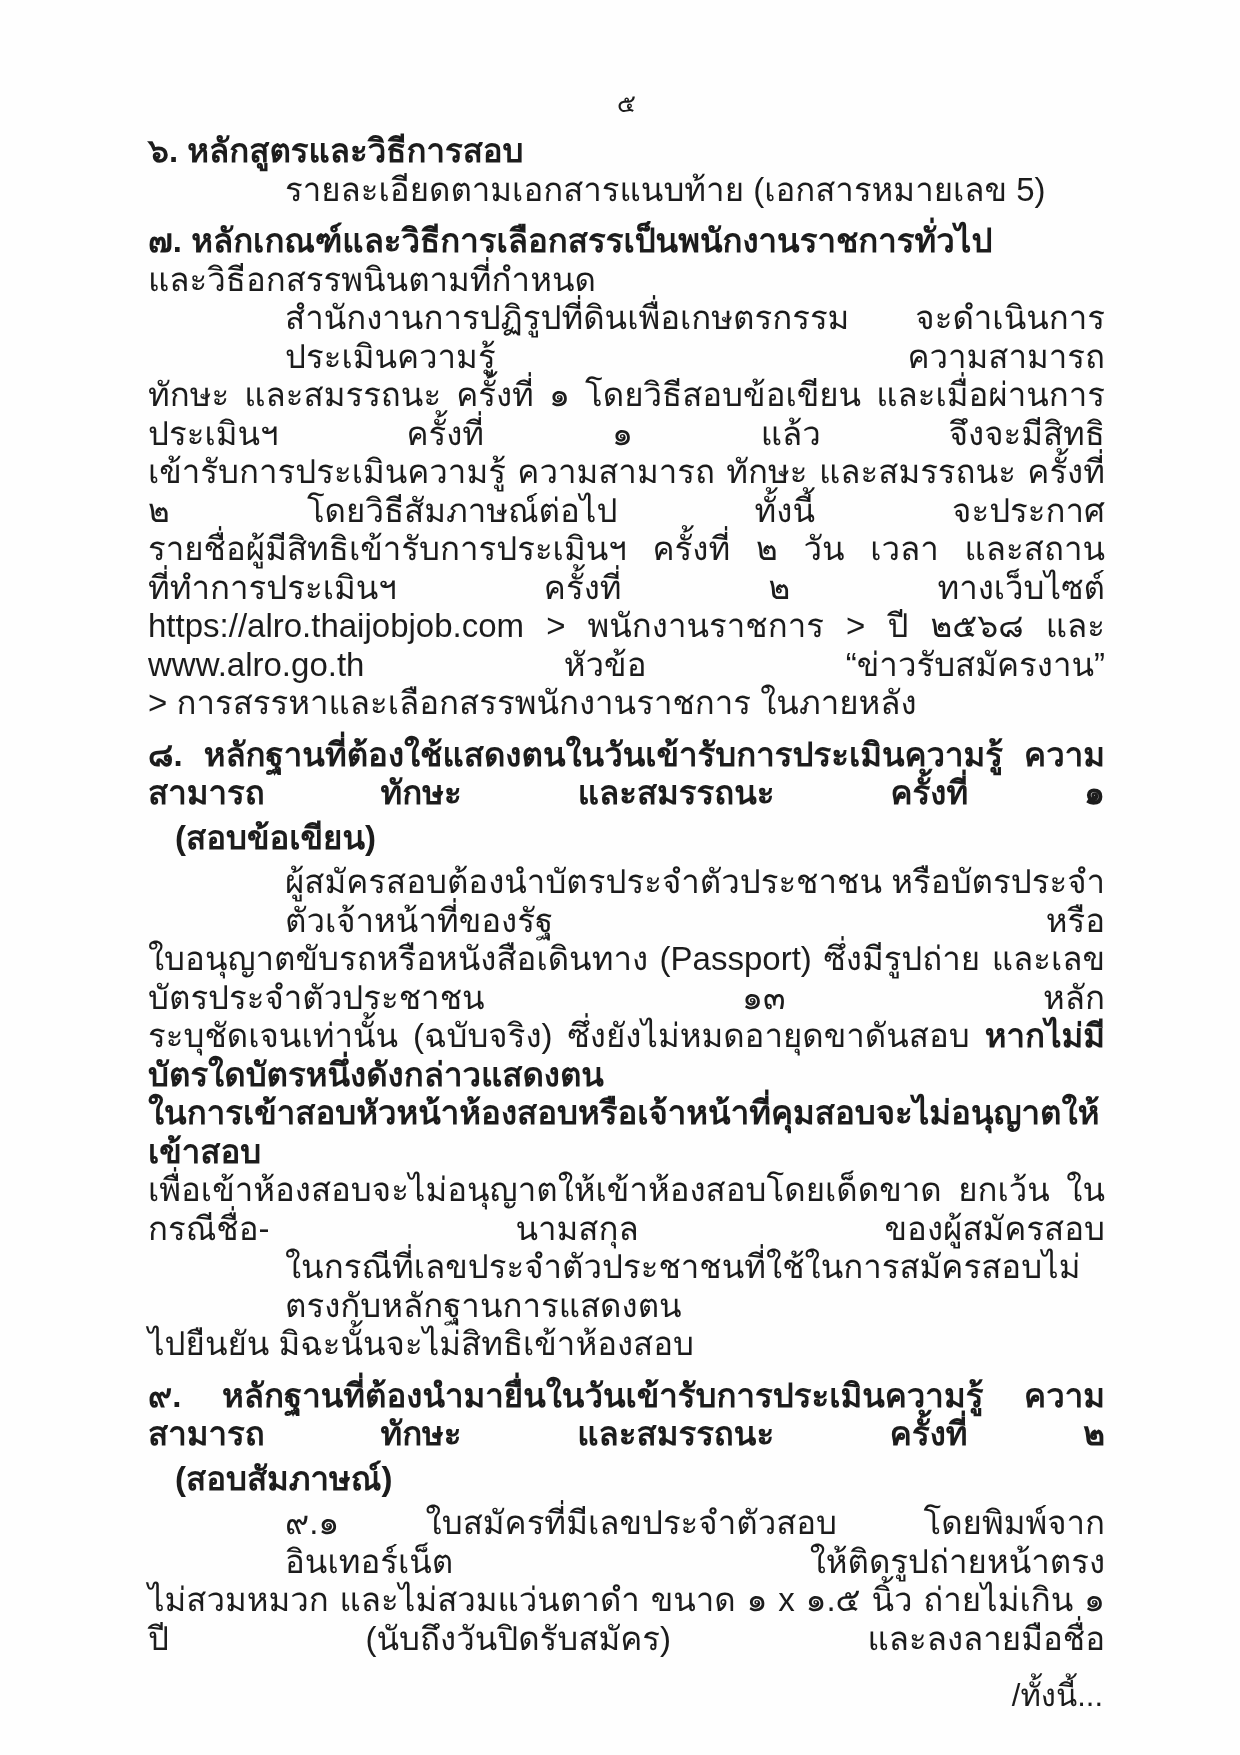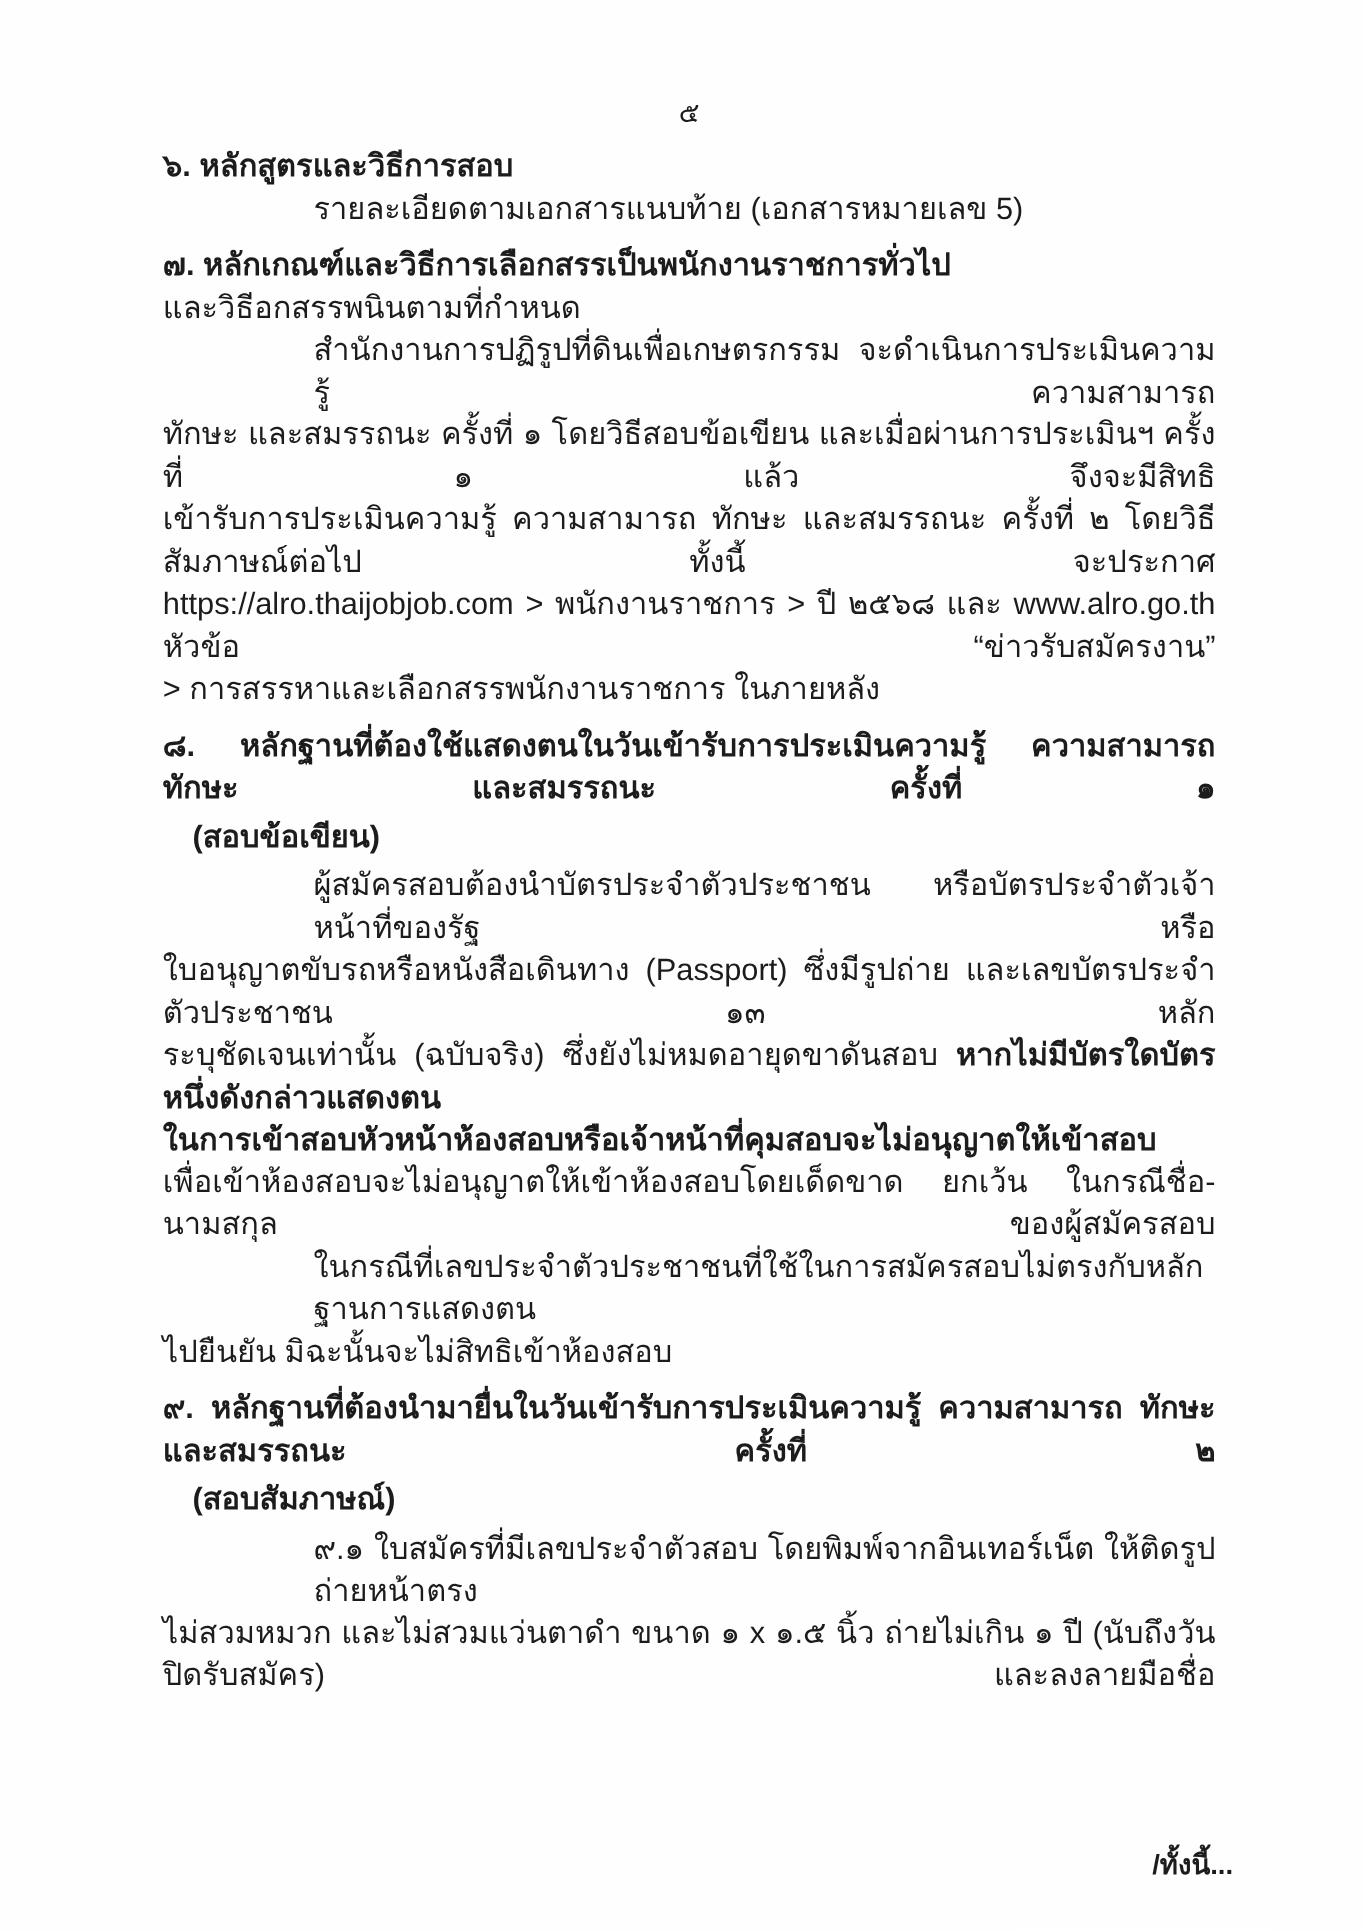--- a/index.html
+++ b/index.html
@@ -14,54 +14,54 @@
     color:#1c1c1c;
     overflow:hidden;
   }
   .page-number{
     text-align:center;
     font-size:25px;
     line-height:38px;
     margin-bottom:10px;
   }
   .line{
-    font-size:28px;
+    font-size:33px;
     line-height:38.5px;
   }
   .heading{font-weight:700;}
   .indent-none{padding-left:0;}
   .indent-para{padding-left:137px;}
   .indent-head2{padding-left:27px;}
   .bold{font-weight:700;}
   .fill{text-align:justify;text-align-last:justify;}
   .gap-sect{margin-top:13px;}
   .gap-sub{margin-top:6px;}
   .footer{
     position:absolute;
-    right:119px;
+    right:137px;
     bottom:44px;
-    font-size:25px;
+    font-size:31px;
     line-height:30px;
-    font-weight:bold;
   }
 </style>
 </head>
 <body>
 
 <div class="page">
   <div class="page-number">๕</div>
 
   <div id="doc-body">
       <div class="line heading indent-none"><span>๖. หลักสูตรและวิธีการสอบ</span></div>
       <div class="line indent-para"><span>รายละเอียดตามเอกสารแนบท้าย (เอกสารหมายเลข 5)</span></div>
       <div class="line heading indent-none gap-sect"><span>๗. หลักเกณฑ์และวิธีการเลือกสรรเป็นพนักงานราชการทั่วไป</span></div>
       <div class="line indent-none"><span>และวิธีอกสรรพนินตามที่กำหนด</span></div>
       <div class="line indent-para fill"><span>สำนักงานการปฏิรูปที่ดินเพื่อเกษตรกรรม จะดำเนินการประเมินความรู้ ความสามารถ</span></div>
       <div class="line indent-none fill"><span>ทักษะ และสมรรถนะ ครั้งที่ ๑ โดยวิธีสอบข้อเขียน และเมื่อผ่านการประเมินฯ ครั้งที่ ๑ แล้ว จึงจะมีสิทธิ</span></div>
       <div class="line indent-none fill"><span>เข้ารับการประเมินความรู้ ความสามารถ ทักษะ และสมรรถนะ ครั้งที่ ๒ โดยวิธีสัมภาษณ์ต่อไป ทั้งนี้ จะประกาศ</span></div>
+      <div class="line indent-none fill"><span>รายชื่อผู้มีสิทธิเข้ารับการประเมินฯ ครั้งที่ ๒ วัน เวลา และสถานที่ทำการประเมินฯ ครั้งที่ ๒ ทางเว็บไซต์</span></div>
       <div class="line indent-none fill"><span>https://alro.thaijobjob.com &gt; พนักงานราชการ &gt; ปี ๒๕๖๘ และ www.alro.go.th หัวข้อ “ข่าวรับสมัครงาน”</span></div>
       <div class="line indent-none"><span>&gt; การสรรหาและเลือกสรรพนักงานราชการ ในภายหลัง</span></div>
       <div class="line heading indent-none fill gap-sect"><span>๘. หลักฐานที่ต้องใช้แสดงตนในวันเข้ารับการประเมินความรู้ ความสามารถ ทักษะ และสมรรถนะ ครั้งที่ ๑</span></div>
       <div class="line heading indent-head2 gap-sub"><span>(สอบข้อเขียน)</span></div>
       <div class="line indent-para fill gap-sub"><span>ผู้สมัครสอบต้องนำบัตรประจำตัวประชาชน หรือบัตรประจำตัวเจ้าหน้าที่ของรัฐ หรือ</span></div>
       <div class="line indent-none fill"><span>ใบอนุญาตขับรถหรือหนังสือเดินทาง (Passport) ซึ่งมีรูปถ่าย และเลขบัตรประจำตัวประชาชน ๑๓ หลัก</span></div>
       <div class="line indent-none fill"><span>ระบุชัดเจนเท่านั้น (ฉบับจริง) ซึ่งยังไม่หมดอายุดขาดันสอบ </span><span class="bold">หากไม่มีบัตรใดบัตรหนึ่งดังกล่าวแสดงตน</span></div>
       <div class="line indent-none"><span class="bold">ในการเข้าสอบหัวหน้าห้องสอบหรือเจ้าหน้าที่คุมสอบจะไม่อนุญาตให้เข้าสอบ</span></div>
       <div class="line indent-none fill"><span>เพื่อเข้าห้องสอบจะไม่อนุญาตให้เข้าห้องสอบโดยเด็ดขาด ยกเว้น ในกรณีชื่อ- นามสกุล ของผู้สมัครสอบ</span></div>
       <div class="line indent-para fill"><span>ในกรณีที่เลขประจำตัวประชาชนที่ใช้ในการสมัครสอบไม่ตรงกับหลักฐานการแสดงตน</span></div>

